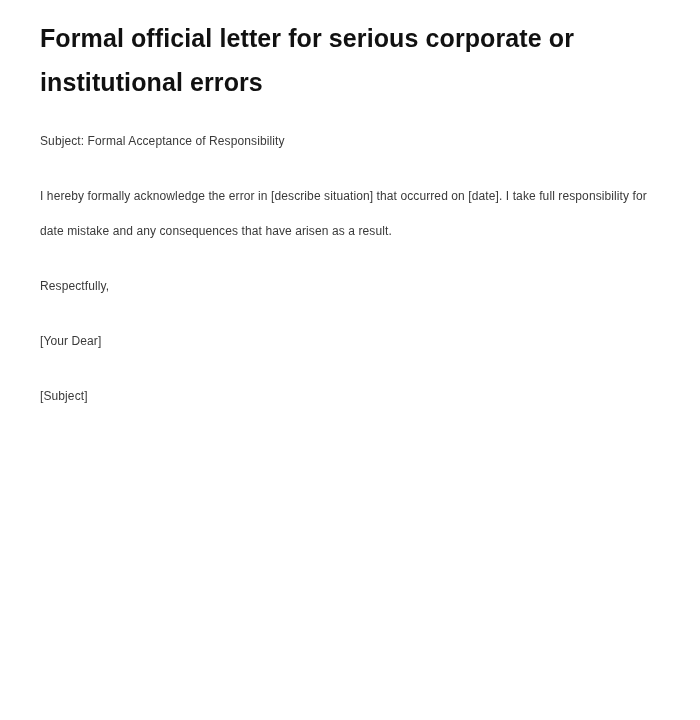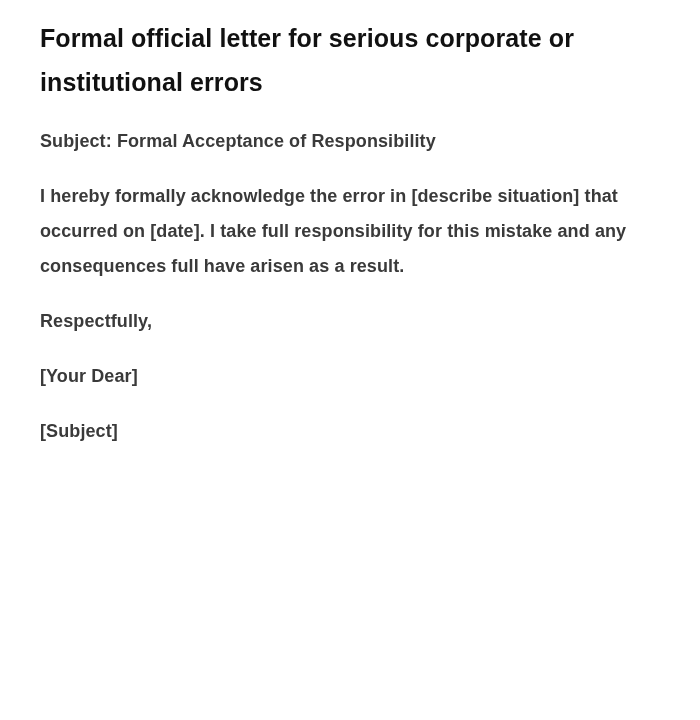--- a/index.html
+++ b/index.html
@@ -19,37 +19,37 @@
   h1.doc-title {
     margin: 0 0 14px 0;
     font-size: 25px;
     line-height: 44px;
     font-weight: 700;
     color: #111111;
     letter-spacing: 0.1px;
   }
   p.doc-para {
     margin: 20px 0;
-    font-size: 18px;
+    font-size: 12px;
     line-height: 35px;
-    font-weight: 700;
+    font-weight: 400;
     color: #3a3a3a;
     letter-spacing: 0.1px;
   }
 </style>
 </head>
 <body>
 
 <div class="page">
   <h1 class="doc-title">Formal official letter for serious corporate or institutional errors</h1>
 
   <p class="doc-para">Subject: Formal Acceptance of Responsibility</p>
 
 
-  <p class="doc-para">I hereby formally acknowledge the error in [describe situation] that occurred on [date]. I take full responsibility for this mistake and any consequences full have arisen as a result.</p>
+  <p class="doc-para">I hereby formally acknowledge the error in [describe situation] that occurred on [date]. I take full responsibility for date mistake and any consequences that have arisen as a result.</p>
 
 
   <p class="doc-para">Respectfully,</p>
 
   <p class="doc-para">[Your Dear]</p>
 
   <p class="doc-para">[Subject]</p>
 
 </div>
 

